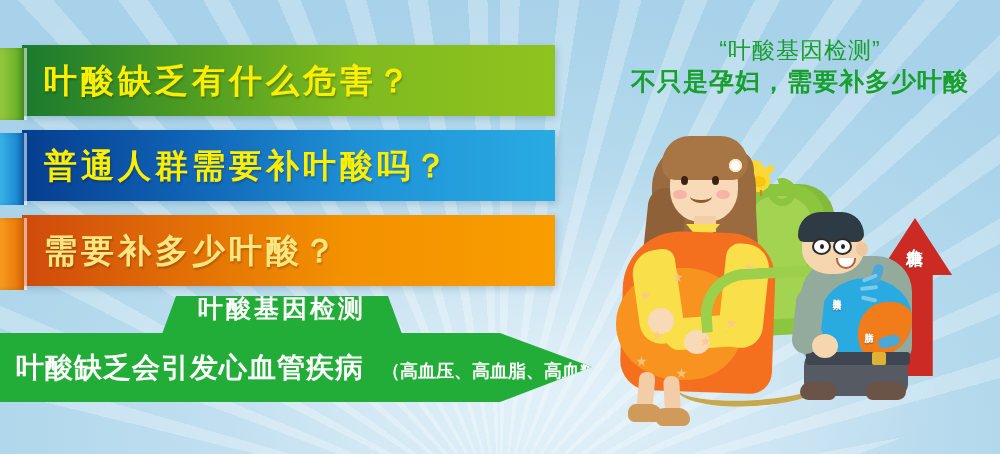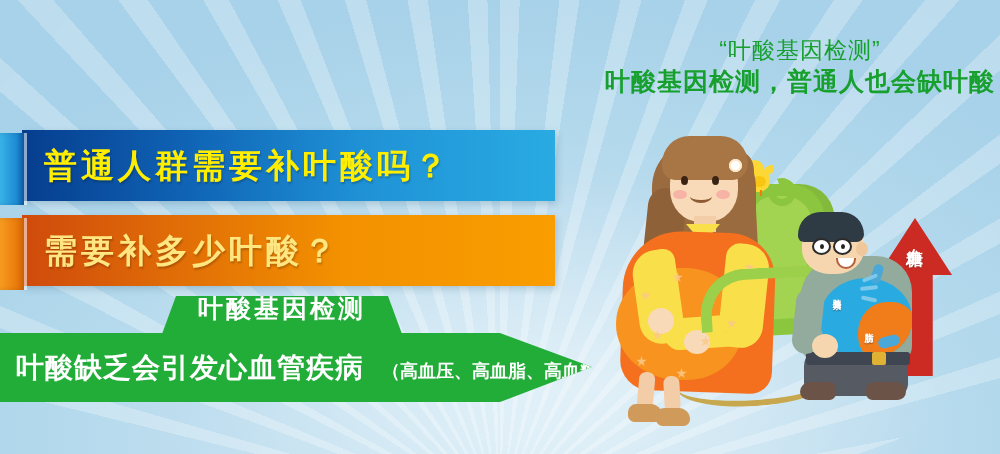--- a/index.html
+++ b/index.html
@@ -466,20 +466,24 @@
     <div class="m-eye-r"></div>
     <div class="m-mouth"></div>
 
     <div class="dash d4"></div>
     <div class="dash d1"></div>
     <div class="dash d2"></div>
     <div class="dash d3"></div>
     <div class="dash d5"></div>
   </div>
 
+  <div class="banner green">
+    <div class="fold"></div>
+    <span class="btxt">叶酸缺乏有什么危害？</span>
+  </div>
 
   <div class="banner blue">
     <div class="fold"></div>
     <span class="btxt">普通人群需要补叶酸吗？</span>
   </div>
 
   <div class="banner orange">
     <div class="fold"></div>
     <span class="btxt">需要补多少叶酸？</span>
   </div>
@@ -491,16 +495,16 @@
     <div class="arrow-body">
       <div class="line">
         <span class="main">叶酸缺乏会引发心血管疾病</span>
         <span class="paren">（高血压、高血脂、高血糖）</span>
       </div>
     </div>
   </div>
 
   <div class="headline">
     <div class="hl1">“叶酸基因检测”</div>
-    <div class="hl2">叶酸基因检测，普通人也会缺叶酸</div>
+    <div class="hl2">不只是孕妇，需要补多少叶酸</div>
   </div>
 
 </div>
 
 </body></html>

